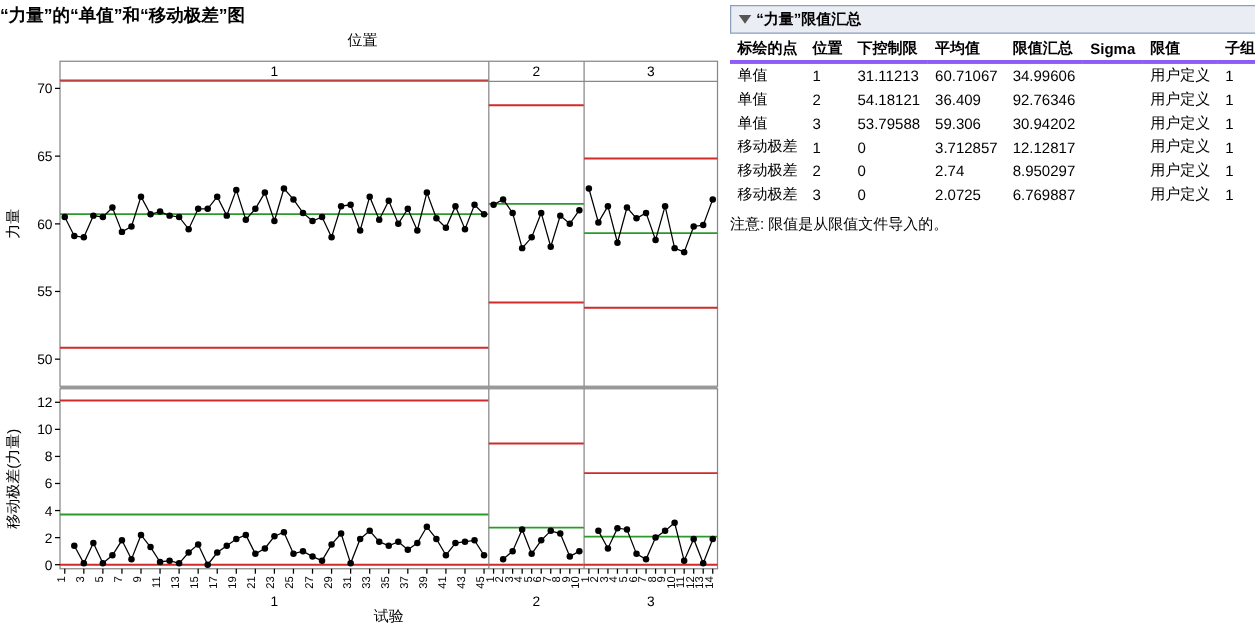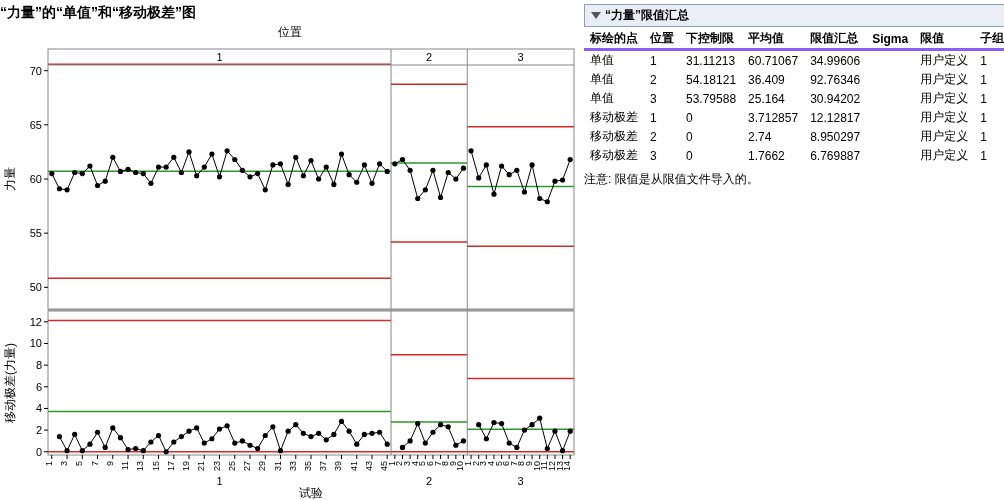--- a/index.html
+++ b/index.html
@@ -356,21 +356,21 @@
             <td>36.409</td>
             <td>92.76346</td>
             <td></td>
             <td class="l">用户定义</td>
             <td>1</td>
           </tr>
           <tr>
             <td class="l">单值</td>
             <td class="l">3</td>
             <td>53.79588</td>
-            <td>25.164</td>
+            <td>59.306</td>
             <td>30.94202</td>
             <td></td>
             <td class="l">用户定义</td>
             <td>1</td>
           </tr>
           <tr>
             <td class="l">移动极差</td>
             <td class="l">1</td>
             <td>0</td>
             <td>3.712857</td>
@@ -386,21 +386,21 @@
             <td>2.74</td>
             <td>8.950297</td>
             <td></td>
             <td class="l">用户定义</td>
             <td>1</td>
           </tr>
           <tr>
             <td class="l">移动极差</td>
             <td class="l">3</td>
             <td>0</td>
-            <td>1.7662</td>
+            <td>2.0725</td>
             <td>6.769887</td>
             <td></td>
             <td class="l">用户定义</td>
             <td>1</td>
           </tr>
         </tbody>
     </table>
     <div class="note">注意: 限值是从限值文件导入的。</div>
   </div>
 </div>

